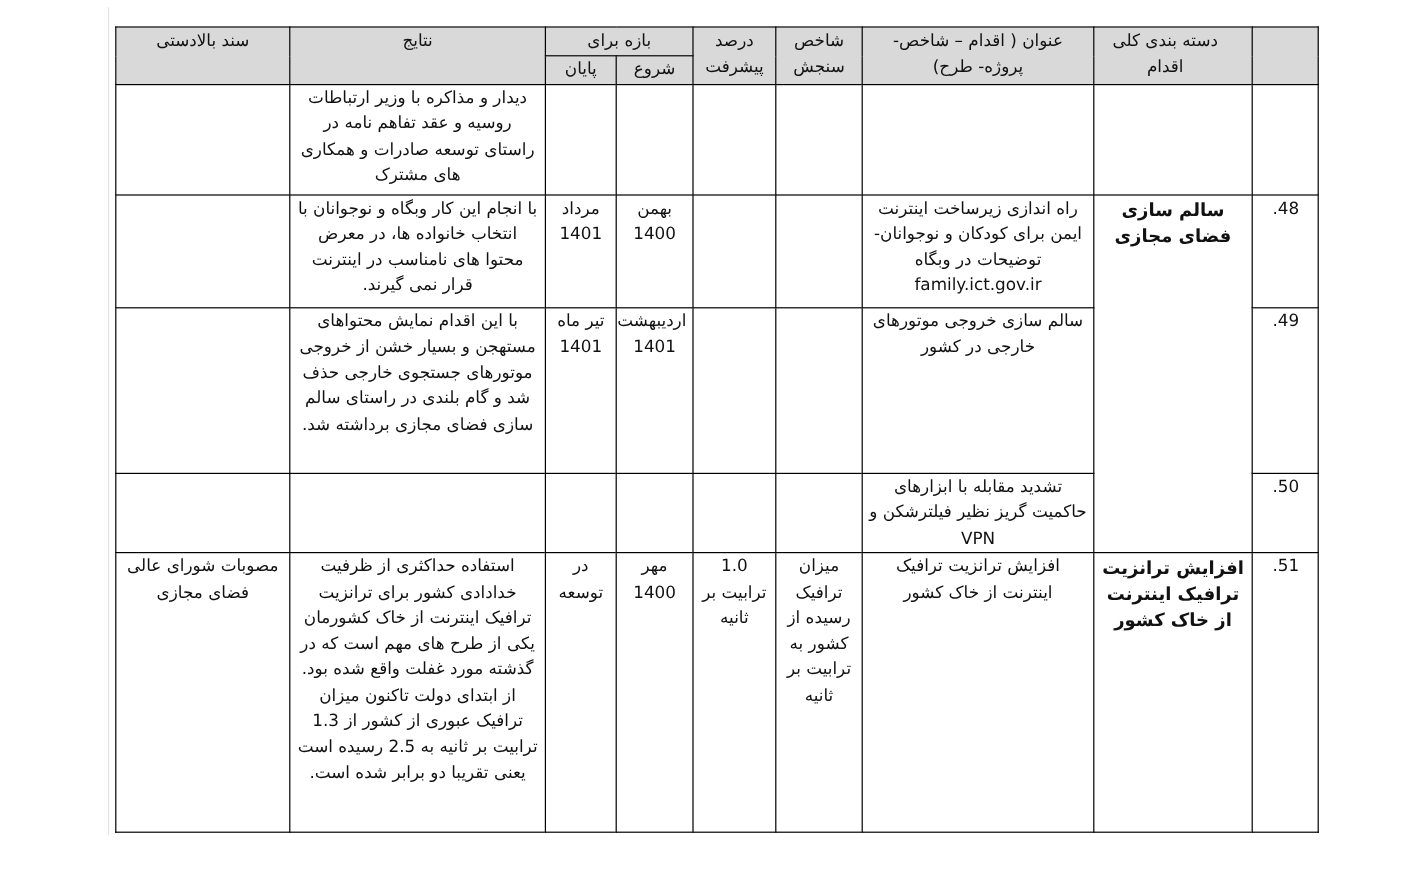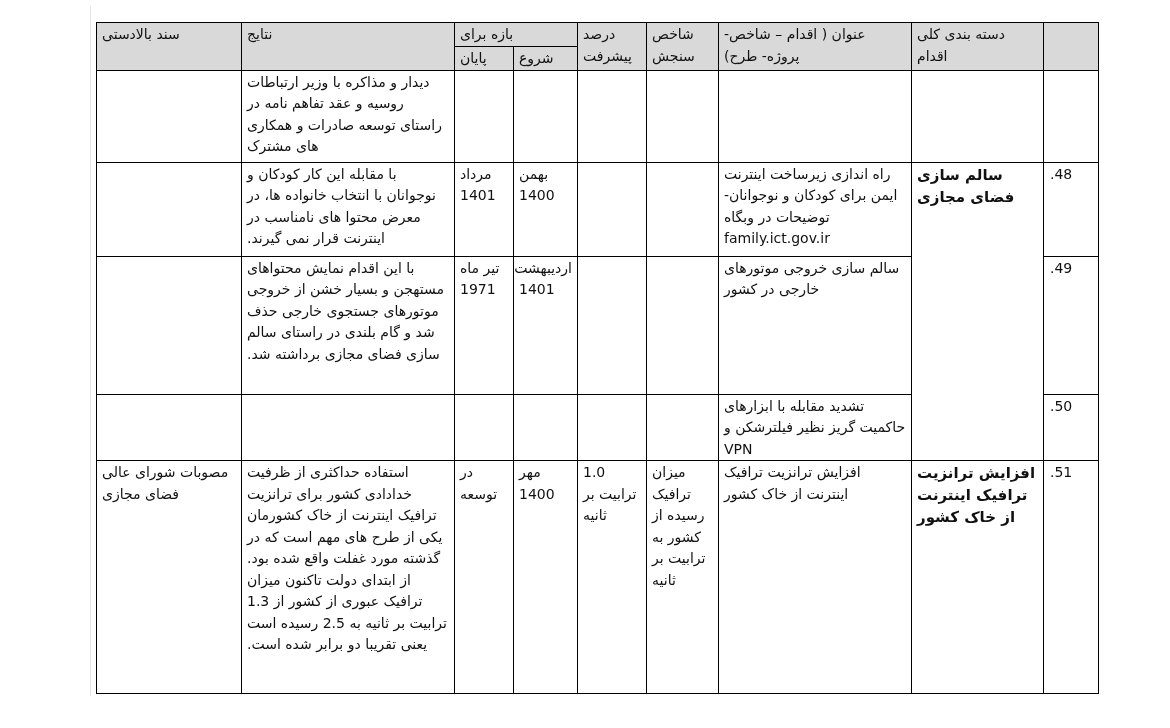--- a/index.html
+++ b/index.html
@@ -2,21 +2,21 @@
 <html><head>
 <meta charset="utf-8">
 <style>
   html, body { margin:0; padding:0; background:#ffffff; }
   body { width:1170px; height:728px; position:relative; overflow:hidden;
          font-family:"DejaVu Sans", sans-serif; }
   .page-edge { position:absolute; left:90px; top:6px; width:1px; height:690px; background:#e4e4e4; }
   table.doc { position:absolute; left:96px; top:22px; border-collapse:collapse;
               direction:rtl; table-layout:fixed; width:1002px; }
   table.doc td, table.doc th { border:1.5px solid #000; vertical-align:top; padding:1px 5px 0 5px;
-              font-size:14px; line-height:21.5px; color:#111; font-weight:normal; text-align:left; }
+              font-size:14px; line-height:21.5px; color:#111; font-weight:normal; text-align:center; }
   table.doc th { background:#d9d9d9; }
   th.center, td.center { text-align:center; }
   .num { direction:ltr; text-align:right; padding-left:6px !important; }
   .bold { font-weight:bold !important; font-size:15px !important; text-align:right; line-height:22px !important; }
 </style>
 </head>
 <body>
 
 <div class="page-edge"></div>
 
@@ -61,30 +61,30 @@
       <td></td>
     </tr>
     <tr style="height:94px">
       <td class="num">.48</td>
       <td rowspan="3" class="bold">سالم سازی فضای مجازی</td>
       <td>راه اندازی زیرساخت اینترنت ایمن برای کودکان و نوجوانان- توضیحات در وبگاه  family.ict.gov.ir</td>
       <td></td>
       <td></td>
       <td>بهمن 1400</td>
       <td>مرداد 1401</td>
-      <td>با مقابله این کار کودکان و نوجوانان با انتخاب خانواده ها، در معرض محتوا های نامناسب در اینترنت قرار نمی گیرند.</td>
+      <td>با انجام این کار وبگاه و نوجوانان با انتخاب خانواده ها، در معرض محتوا های نامناسب در اینترنت قرار نمی گیرند.</td>
       <td></td>
     </tr>
     <tr style="height:138px">
       <td class="num">.49</td>
       <td>سالم سازی خروجی موتورهای خارجی در کشور</td>
       <td></td>
       <td></td>
       <td>اردیبهشت 1401</td>
-      <td>تیر ماه 1971</td>
+      <td>تیر ماه 1401</td>
       <td>با این اقدام نمایش محتواهای مستهجن و بسیار خشن از خروجی موتورهای جستجوی خارجی حذف شد و گام بلندی در راستای سالم سازی فضای مجازی برداشته شد.</td>
       <td></td>
     </tr>
     <tr style="height:66px">
       <td class="num">.50</td>
       <td>تشدید مقابله با ابزارهای حاکمیت گریز نظیر فیلترشکن و VPN</td>
       <td></td>
       <td></td>
       <td></td>
       <td></td>

